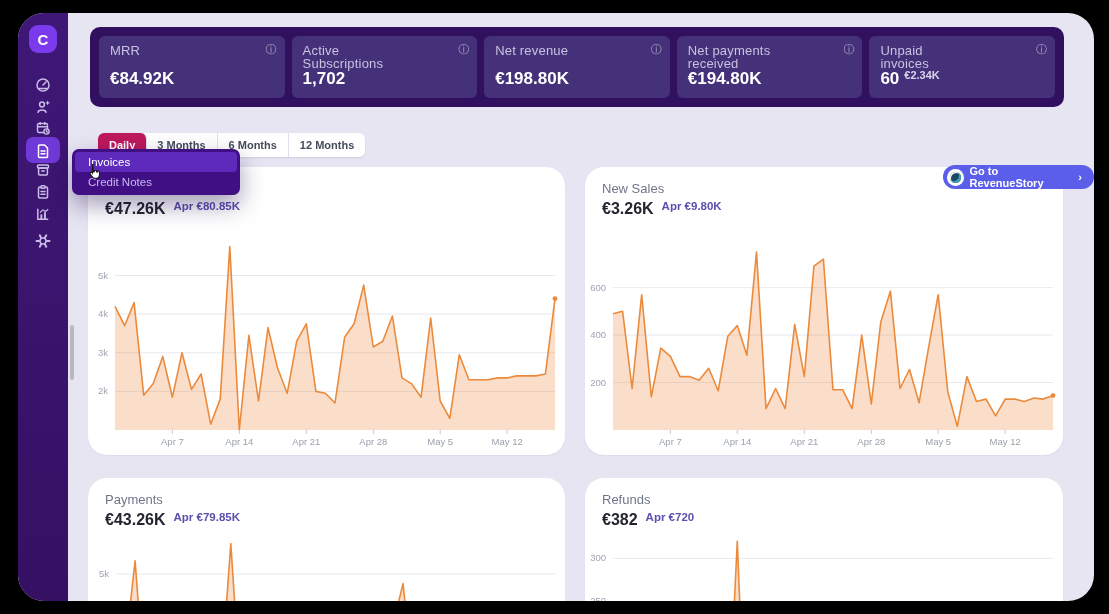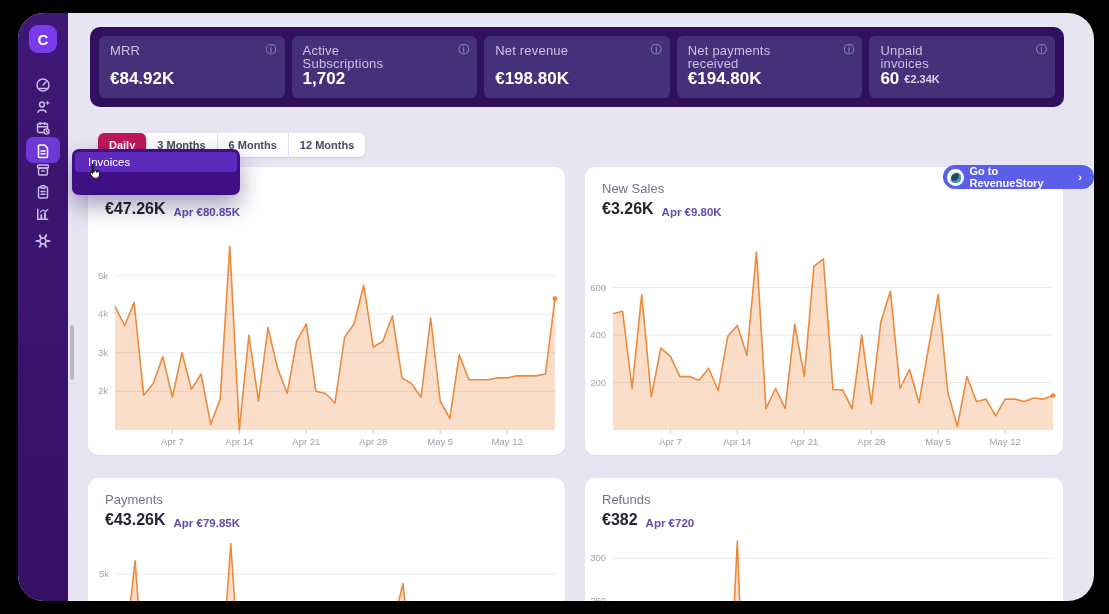--- a/index.html
+++ b/index.html
@@ -26,21 +26,21 @@
                background:#b9b7c4; border-radius:2px; z-index:4; }
 
   
   .statsbar { position:absolute; left:72px; top:14px; width:974px; height:80px;
               background:#311060; border-radius:10px; display:flex; gap:7px; padding:9px; }
   .stat-card { position:relative; flex:1; background:#453179; border-radius:6px; }
   .stat-label { position:absolute; left:11px; top:8px; width:86px; font-size:13px; line-height:13px;
                 color:#c9c2e0; letter-spacing:.2px; }
   .stat-info { position:absolute; right:8px; top:6px; font-size:11px; color:rgba(255,255,255,.55); }
   .stat-value { position:absolute; left:11px; bottom:9px; font-size:17px; font-weight:bold; color:#fff;
-                display:flex; align-items:center; gap:5px;margin-top:11px; }
+                display:flex; align-items:flex-start; gap:5px;margin-top:11px; }
   .stat-subvalue { font-size:11px; font-weight:600; color:#d9d3ec; }
 
   
   .tabs { position:absolute; left:80px; top:120px; height:24px; display:flex; z-index:2;
           background:#fff; border-radius:6px; box-shadow:0 1px 2px rgba(40,30,90,.12); }
   .tab { height:24px; display:flex; align-items:center; justify-content:center; padding:0 11px;
          font-size:11px; font-weight:600; color:#454b5c; border-right:1px solid #e2deef; cursor:pointer; }
   .tab:last-child { border-right:none; }
   .tab.active { background:#be185d; color:#fff; border-radius:6px; margin:0 -1px 0 0;text-align:right; }
 
@@ -56,24 +56,24 @@
   
   .dropdown { position:absolute; left:54px; top:136px; width:168px; height:46px;
               background:#400f83; border-radius:7px; z-index:10; padding:3px;
               box-shadow:0 10px 24px rgba(25,5,70,.40); }
   .dd-item { height:20px; display:flex; align-items:center; padding:0 13px; font-size:11.5px;
              color:#c9b7f2; border-radius:4px; cursor:pointer; }
   .dd-item.highlight { background:#5e2abc; color:#fff; }
   .cursor { position:absolute; left:66px; top:150px; z-index:11; }
 
   
-  .card { position:absolute; background:#fff; border-radius:10px;
+  .card { position:absolute; background:#fff; border-radius:19px;
           box-shadow:0 1px 2px rgba(40,30,90,.06); z-index:1; }
   .c-title { position:absolute; left:17px; top:14px; font-size:13px; color:#70768a; }
-  .c-valrow { position:absolute; left:17px; top:33px; display:flex; align-items:flex-end; gap:8px; }
+  .c-valrow { position:absolute; left:17px; top:33px; display:flex; align-items:flex-start; gap:8px; }
   .c-val { font-size:16px; font-weight:bold; color:#23262e; }
   .c-sub { font-size:11.5px; font-weight:bold; color:#5a50ae; }
   svg.plot { position:absolute; overflow:visible; }
   .ytick { font-size:9.5px; fill:#a0a5b1; font-family:"Liberation Sans",sans-serif; }
   .xtick { font-size:9.5px; fill:#9ba1ac; font-family:"Liberation Sans",sans-serif; }
 </style>
 </head>
 <body>
 
 <div class="canvas">
@@ -312,19 +312,20 @@
           <text class="xtick" x="258.3" y="175" text-anchor="middle">Apr 28</text>
           <line x1="325.2" x2="325.2" y1="160" y2="164" stroke="#c9c9d4" stroke-width="1"></line>
           <text class="xtick" x="325.2" y="175" text-anchor="middle">May 5</text>
           <line x1="392.2" x2="392.2" y1="160" y2="164" stroke="#c9c9d4" stroke-width="1"></line>
           <text class="xtick" x="392.2" y="175" text-anchor="middle">May 12</text>
         </svg>
     </div>
 
     <div class="dropdown">
       <div class="dd-item highlight">Invoices</div>
+      <div class="dd-item">Credit Notes</div>
     </div>
     <svg class="cursor" width="16" height="18" viewBox="0 0 13 15">
       <path d="M6.5 1.2c.7 0 1.1.5 1.1 1.2v4.9l.7.1.2-.9c.15-.65 1.5-.55 1.6.15l.15.95.6.1.25-.75c.2-.6 1.35-.45 1.45.2l.15 1.1c.2 1.6-.1 2.8-.7 3.7-.6.9-2.9 1-4.1.5-1-.45-1.85-1.5-2.8-3.3-.4-.8-.05-1.5.6-1.55.45-.05.85.25 1.15.75V2.4c0-.7.45-1.2 1.1-1.2z" fill="#fff" stroke="#1a1a1a" stroke-width=".9"></path>
     </svg>
 
   </div>
 </div>
 
 </body></html>

